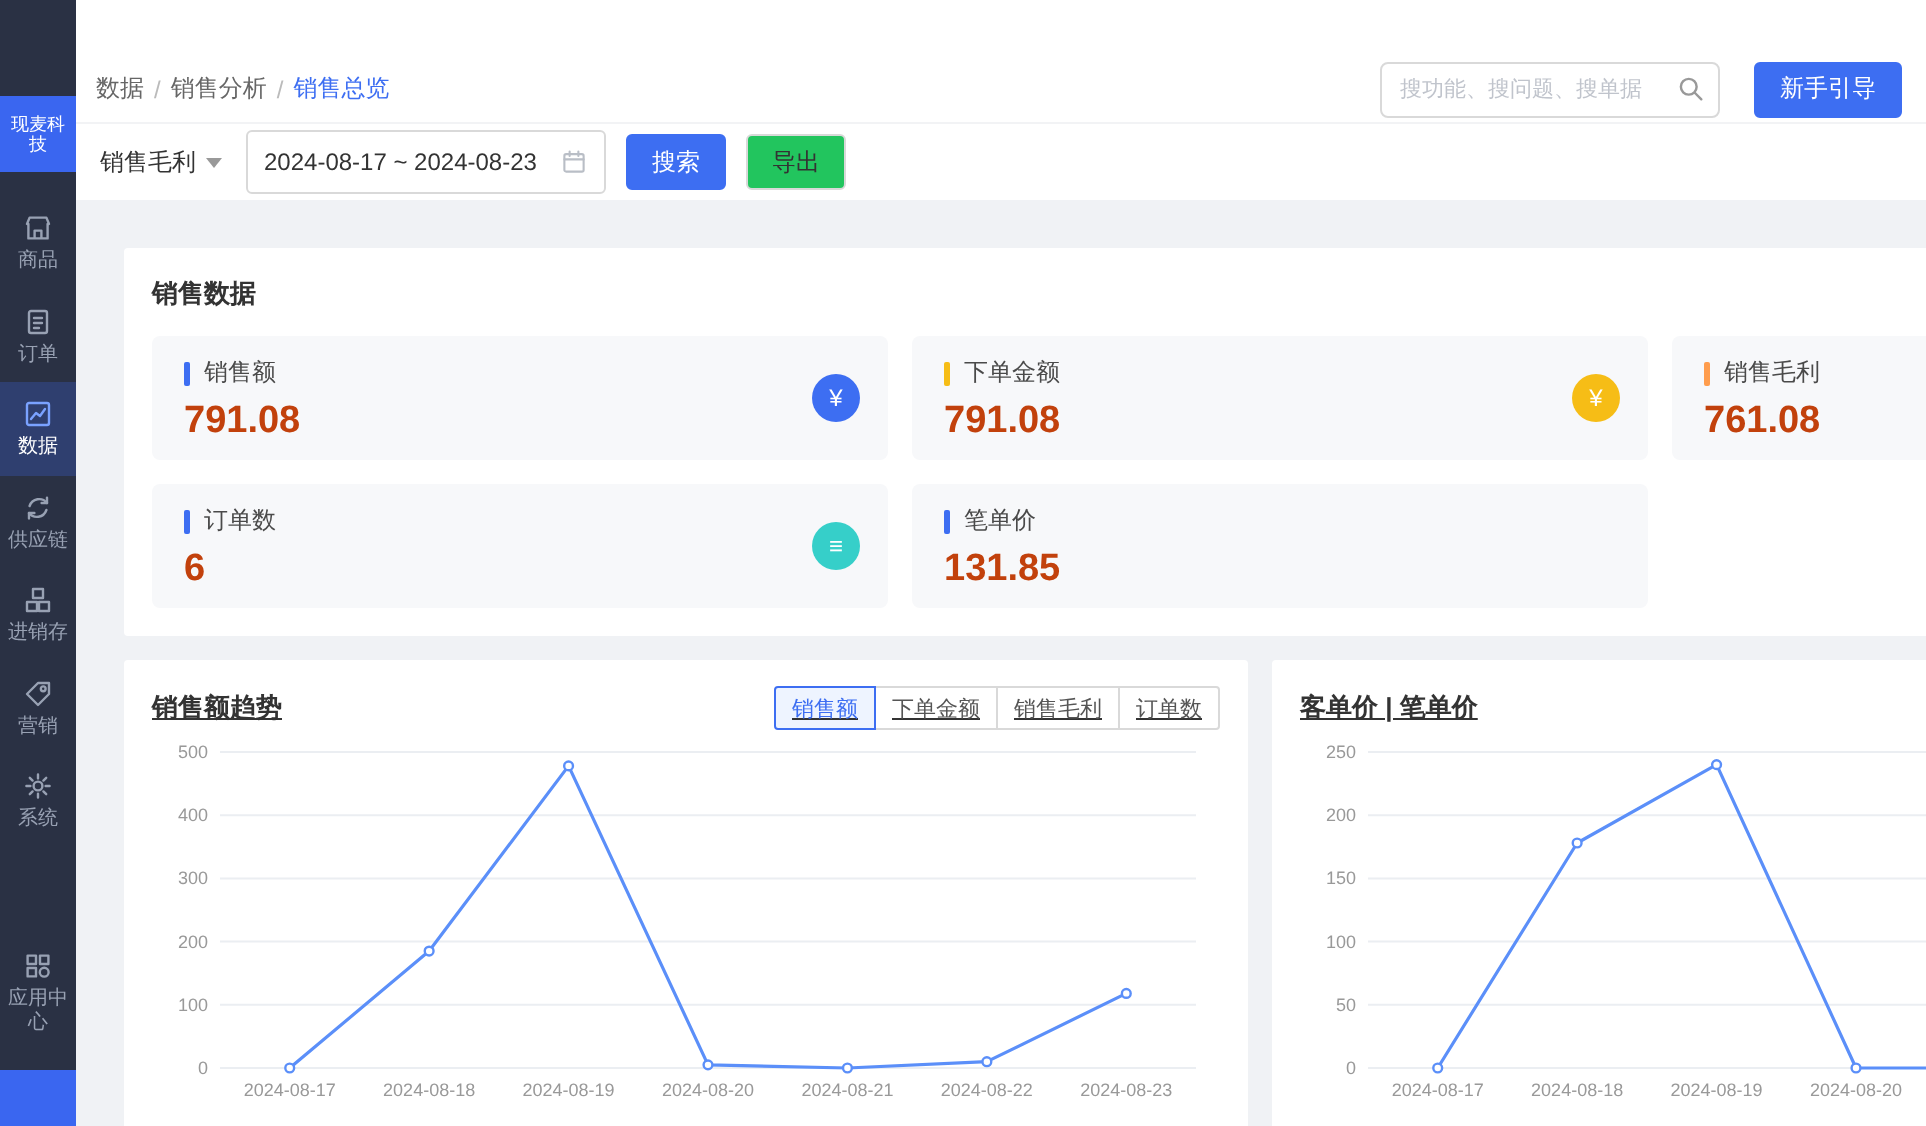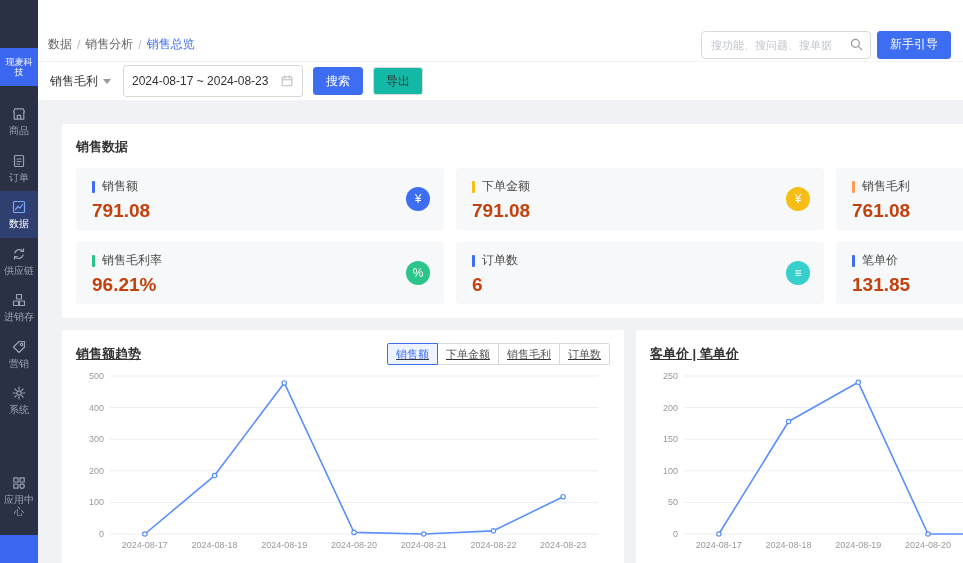--- a/index.html
+++ b/index.html
@@ -21,28 +21,28 @@
   .sidebar-footer { height:28px; background:#3a66f0; margin-top:10px; cursor:pointer; }
 
   
   .main { flex:1; display:flex; flex-direction:column; overflow:hidden; }
   .topbar { height:62px; padding:28px 12px 0 10px; display:flex; align-items:center;
     justify-content:space-between; background:#fff; border-bottom:1px solid #f2f3f5; }
   .breadcrumb { display:flex; align-items:center; gap:5px; font-size:12px; color:#666; }
   .breadcrumb .crumb { cursor:pointer; }
   .breadcrumb .crumb.current { color:#3d6ef2; }
   .breadcrumb .sep { color:#bbb; }
-  .topbar-right { display:flex; align-items:center; gap:6px; }
+  .topbar-right { display:flex; align-items:center; gap:17px; }
   .searchbox { position:relative; width:170px; }
   .searchbox input { width:100%; height:28px; border:1px solid #d9d9d9; border-radius:4px;
     padding:0 26px 0 9px; font-size:11px; color:#333; outline:none; font-family:inherit; }
   .searchbox input::placeholder { color:#c0c4cc; }
   .searchbox .mag { position:absolute; right:7px; top:6px; width:15px; height:15px; color:#999; cursor:pointer; }
   .btn { height:28px; padding:0 12px; font-size:12px; border-radius:3px; border:1px solid #d9d9d9;
-    background:#14b8a6; color:#333; cursor:pointer; font-family:inherit; }
+    background:#22c55e; color:#333; cursor:pointer; font-family:inherit; }
   .btn.primary { background:#3d6ef2; border-color:#3d6ef2; color:#fff; }
 
   .filterbar { height:38px; padding:0 10px; display:flex; align-items:center; gap:10px; background:#fff; }
   .date-type { display:flex; align-items:center; gap:5px; font-size:12px; color:#333; cursor:pointer; padding:0 2px; }
   .caret { width:0; height:0; border-left:4px solid transparent; border-right:4px solid transparent;
     border-top:5px solid #999; display:inline-block; }
   .date-range { width:180px; height:32px; border:1px solid #d9d9d9; border-radius:3px; background:#fff;
     display:flex; align-items:center; justify-content:space-between; padding:0 8px; color:#333; cursor:pointer; }
   .date-range .cal { width:14px; height:14px; color:#b9bec6; }
 
@@ -226,30 +226,20 @@
                   <span>¥</span>
                 </div>
             </div>
             <div class="stat-box">
               <div class="stat-label">
                   <i class="bar" style="background: rgb(255, 157, 77);"></i>
                   <span>销售毛利</span>
                 </div>
               <div class="stat-value">761.08</div>
 
-            </div>
-            <div class="stat-box">
-              <div class="stat-label">
-                  <i class="bar" style="background: rgb(43, 196, 138);"></i>
-                  <span>销售毛利率</span>
-                </div>
-              <div class="stat-value">96.21%</div>
-              <div class="stat-icon" style="background: rgb(43, 196, 138);">
-                  <span>%</span>
-                </div>
             </div>
             <div class="stat-box">
               <div class="stat-label">
                   <i class="bar" style="background: rgb(61, 110, 242);"></i>
                   <span>订单数</span>
                 </div>
               <div class="stat-value">6</div>
               <div class="stat-icon" style="background: rgb(54, 207, 201);">
                   <span>≡</span>
                 </div>

